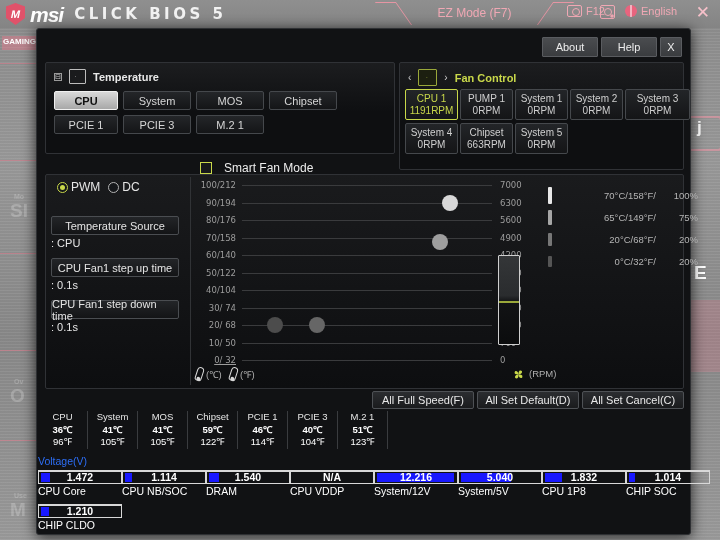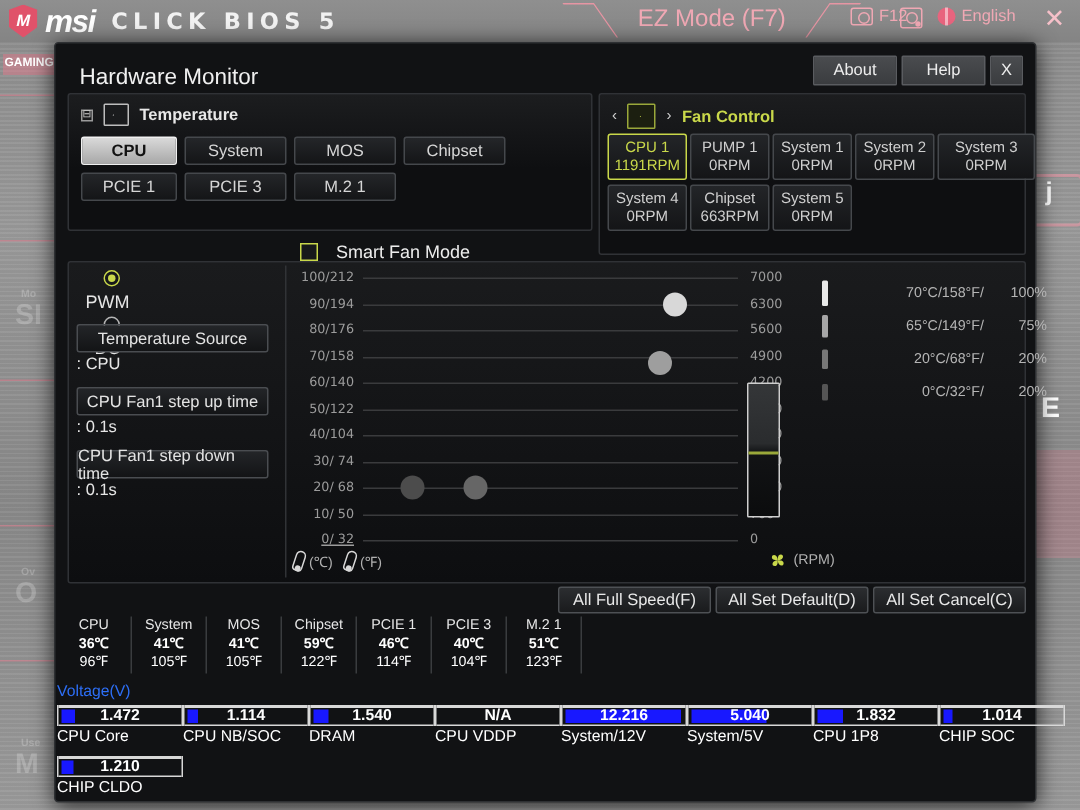--- a/index.html
+++ b/index.html
@@ -52,21 +52,21 @@
     font-size: 21px; font-weight: bold; font-style: italic;
     color: #fff; letter-spacing: -1px; line-height: 1;
   }
   .click-bios {
     font-size: 15px; color: #f2f2f2; letter-spacing: 3.5px;
     font-family: "DejaVu Sans", sans-serif; font-weight: 600;
     margin-left: 6px;
   }
   .ez-mode {
     position: absolute; left: 397px; top: 2px; width: 155px; height: 22px;
-    color: #f0a8b4; font-size: 16px; display: flex;
+    color: #f0a8b4; font-size: 12px; display: flex;
     align-items: center; justify-content: center;
   }
   .ez-mode::before, .ez-mode::after {
     content: ""; position: absolute; top: 0; width: 20px; height: 22px;
     border-top: 1px solid rgba(240,150,165,.9);
   }
   .ez-mode::before { left: -14px; transform: skewX(35deg); border-right: 1px solid rgba(240,150,165,.9); }
   .ez-mode::after { right: -14px; transform: skewX(-35deg); border-left: 1px solid rgba(240,150,165,.9); }
   .hdr-item {
     position: absolute; top: 5px; display: flex; align-items: center;
@@ -172,21 +172,21 @@
   }
   .fchip {
     background: linear-gradient(180deg, #232528, #141517);
     border: 1px solid #45484c; border-radius: 2px;
     display: flex; flex-direction: column; align-items: center;
     justify-content: center; color: #cfcfcf; font-size: 10px; line-height: 12px;
   }
   .fchip.sel { border-color: #c9d84a; color: #c9d84a; }
 
   
-  .radio-row { position: absolute; left: 57px; top: 180px; display: flex; align-items: center; gap: 3px; flex-direction: column; }
+  .radio-row { position: absolute; left: 57px; top: 180px; display: flex; align-items: center; gap: 3px; }
   .radio {
     width: 11px; height: 11px; border-radius: 50%;
     border: 1.4px solid #c9d84a; background: #15171a;
     display: inline-block; position: relative;
   }
   .radio.on::after {
     content: ""; position: absolute; left: 2px; top: 2px;
     width: 5px; height: 5px; border-radius: 50%; background: #c9d84a;
   }
   .radio.off { border-color: #b4b4b4; }
@@ -317,21 +317,20 @@
     </div>
     <div class="hdr-item" style="left:625px;">
       <span class="icon-globe"></span>
       <span>English</span>
     </div>
     <div class="hdr-close">✕</div>
   </div>
 
   <div class="dialog">
 
-    <div class="dlg-title">Hardware Monitor</div>
     <div class="dlg-btns">
       <div class="dlg-btn">About</div>
       <div class="dlg-btn">Help</div>
       <div class="dlg-btn sq">X</div>
     </div>
 
     <div class="panel" style="left:8px;top:33px;width:350px;height:92px;">
       <div class="panel-head">
         <span class="sq-minus">⊟</span>
         <span class="ico-temp"></span>

